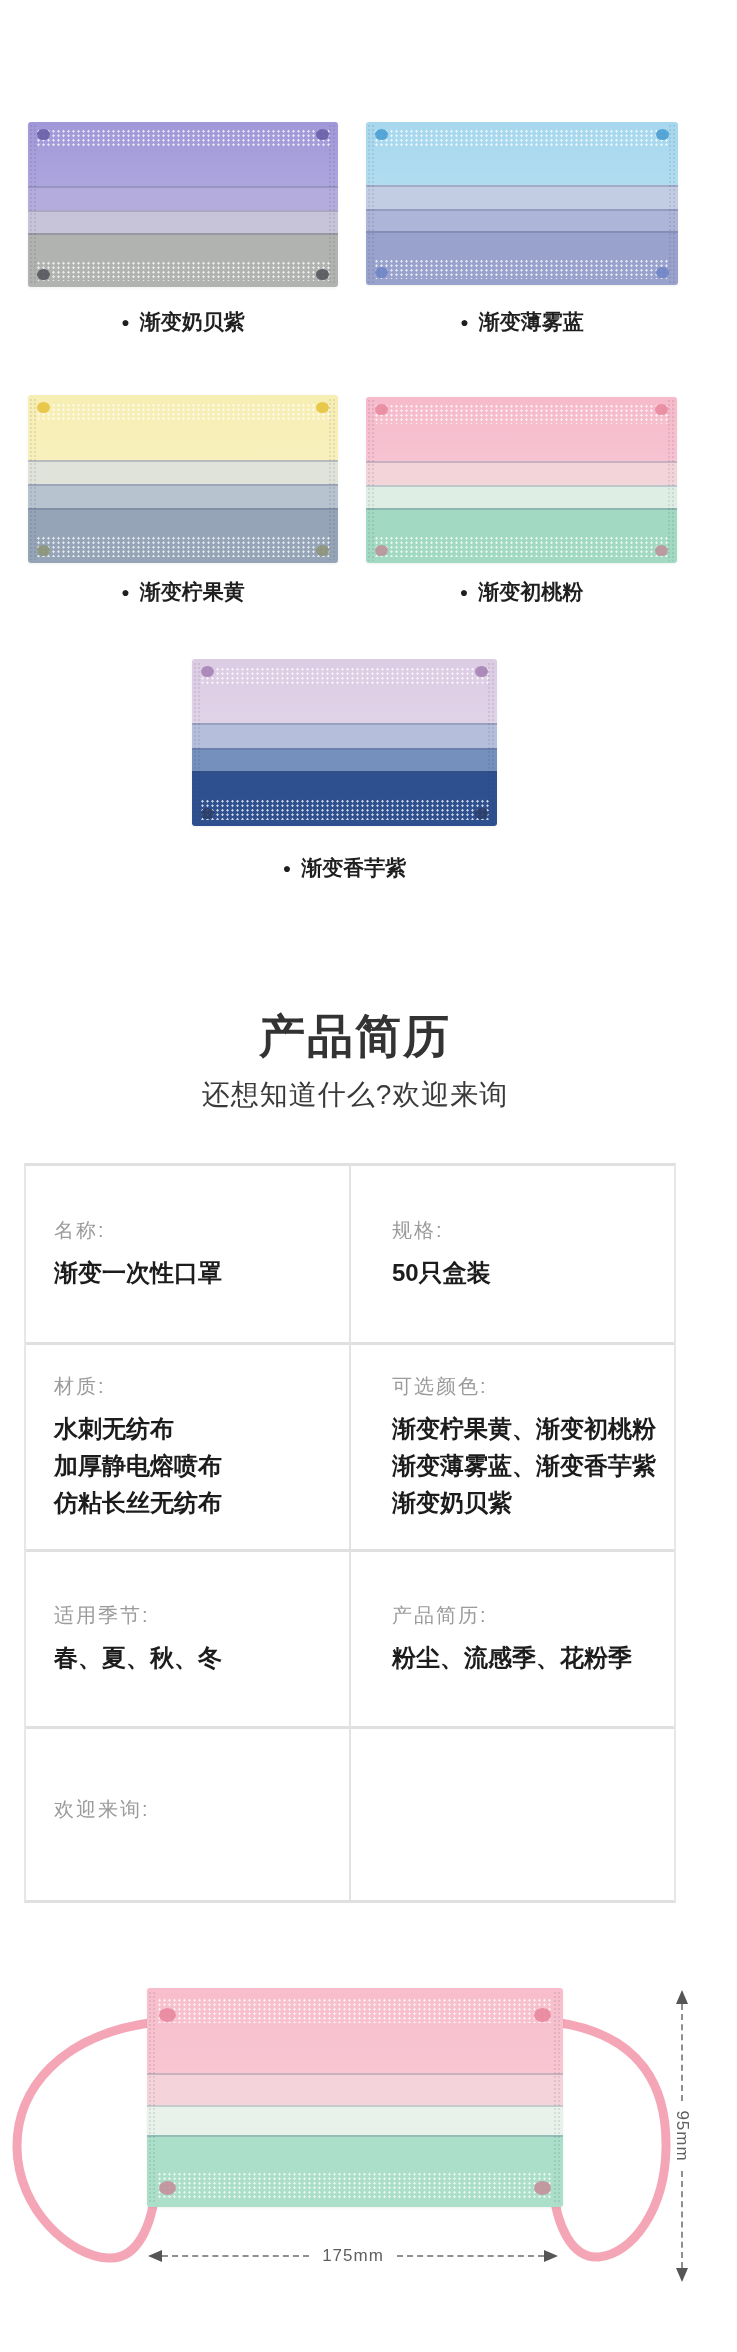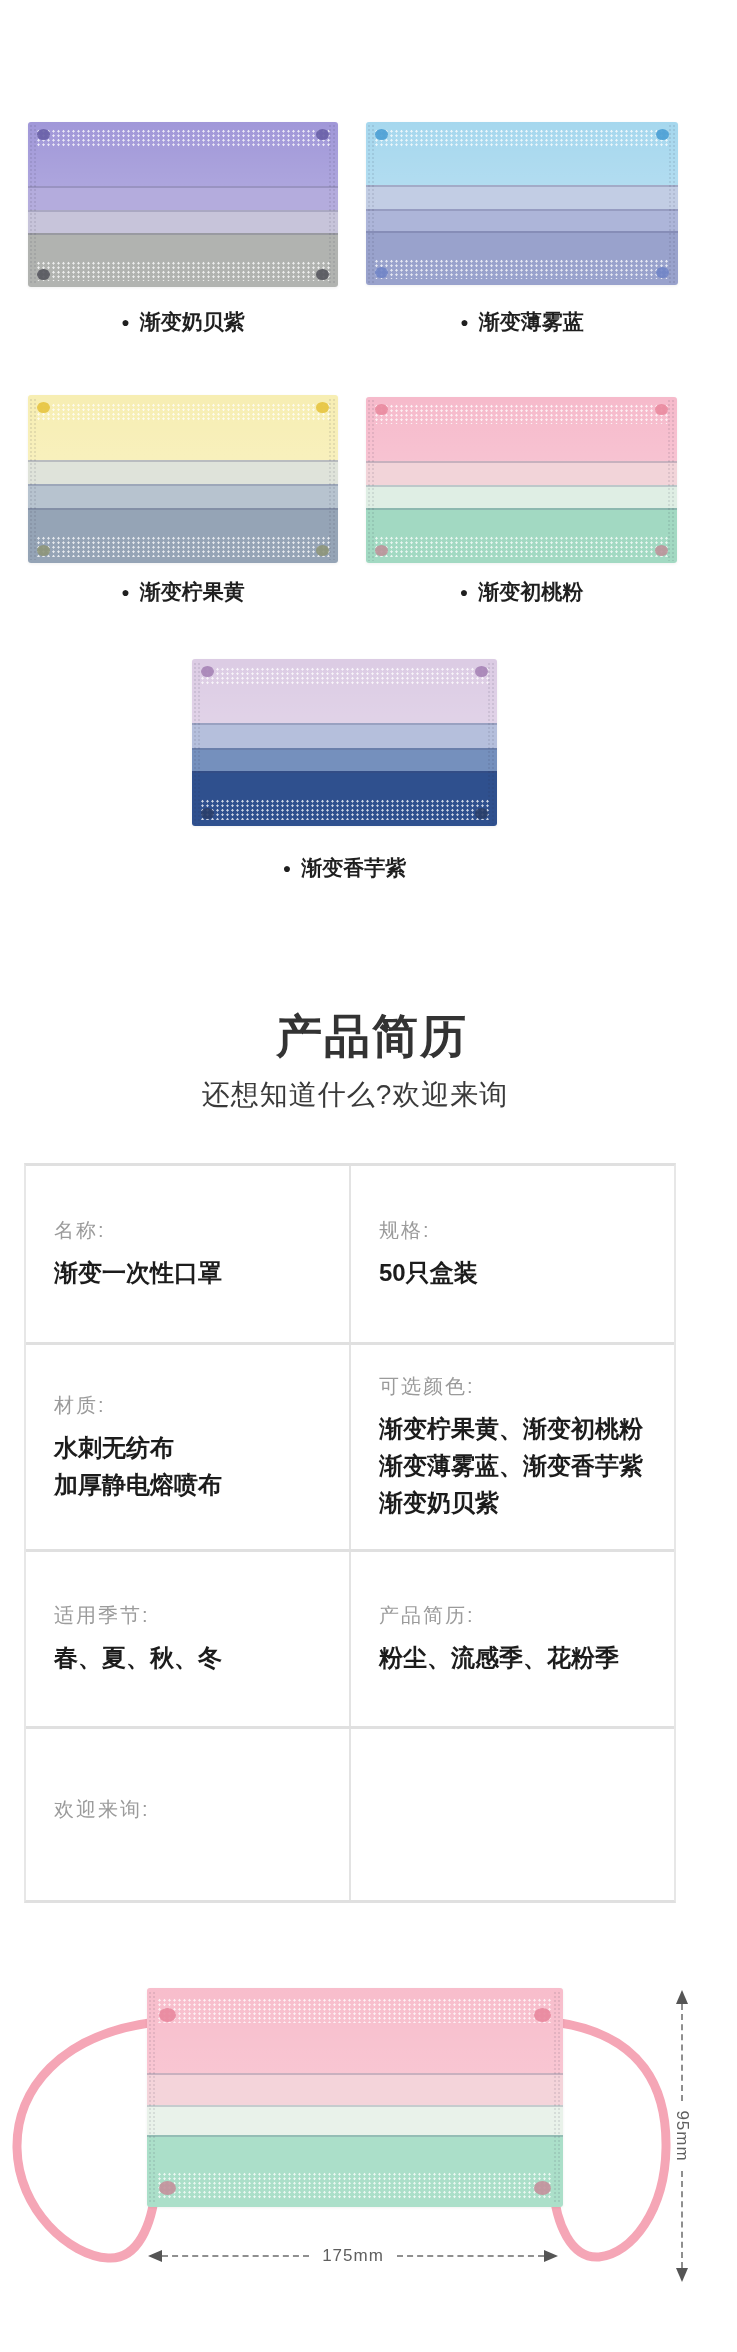--- a/index.html
+++ b/index.html
@@ -42,33 +42,33 @@
               line-height:28px;white-space:nowrap;}
   .mask-label .bullet{display:inline-block;font-size:14px;margin-right:10px;transform:translateY(-2px);}
   #label1{left:28px;top:308px;width:310px;}
   #label2{left:366px;top:308px;width:312px;}
   #label3{left:28px;top:578px;width:310px;}
   #label4{left:366px;top:578px;width:311px;}
   #label5{left:192px;top:854px;width:305px;}
 
   
   .heading{position:absolute;left:0;width:710px;text-align:center;color:#333;}
-  #page-title{top:1006px;font-size:46px;font-weight:700;letter-spacing:2px;padding-left:17px;}
+  #page-title{top:1006px;font-size:46px;font-weight:700;letter-spacing:2px;}
   #page-subtitle{top:1076px;font-size:28px;font-weight:400;color:#3a3a3a;letter-spacing:1px;}
 
   
   .spec-table{position:absolute;left:24px;top:1163px;width:652px;
               border:2px solid #e7e7e7;border-top:3px solid #e0e0e0;border-bottom:3px solid #e0e0e0;
               box-sizing:border-box;}
   .trow{display:flex;border-bottom:3px solid #e0e0e0;}
   .trow:last-child{border-bottom:none;}
   .trow.r1{height:176px}.trow.r2{height:204px}.trow.r3{height:174px}.trow.r4{height:171px}
   .tcell{display:flex;flex-direction:column;justify-content:center;box-sizing:border-box;}
   .tcell.c1{width:325px;border-right:2px solid #e3e3e3;padding-left:28px;}
-  .tcell.c2{flex:1;padding-left:28px;}
+  .tcell.c2{flex:1;padding-left:41px;}
   .cell-label{font-size:20px;color:#9b9b9b;letter-spacing:2px;margin-bottom:10px;white-space:nowrap;}
   .cell-value{font-size:24px;font-weight:700;color:#1c1c1c;line-height:37px;white-space:nowrap;}
 
   
   #figure-svg{position:absolute;left:0;top:0;pointer-events:none;}
   #dim-width{position:absolute;left:148px;top:2247px;width:410px;height:18px;
              display:flex;align-items:center;justify-content:flex-end;}
   #dim-width .dash{flex:1;height:0;border-top:2px dashed #8f8f8f;}
   .dim-text{font-size:17px;color:#5f5f5f;letter-spacing:1px;padding:0 13px;white-space:nowrap;}
   .ah{width:0;height:0;display:inline-block;}
@@ -206,20 +206,21 @@
       <div class="tcell c2">
         <div class="cell-label">规格:</div>
         <div class="cell-value">50只盒装</div>
       </div>
     </div>
     <div class="trow r2">
       <div class="tcell c1">
         <div class="cell-label">材质:</div>
         <div class="cell-value">水刺无纺布</div>
         <div class="cell-value">加厚静电熔喷布</div>
+        <div class="cell-value">仿粘长丝无纺布</div>
       </div>
       <div class="tcell c2">
         <div class="cell-label">可选颜色:</div>
         <div class="cell-value">渐变柠果黄、渐变初桃粉</div>
         <div class="cell-value">渐变薄雾蓝、渐变香芋紫</div>
         <div class="cell-value">渐变奶贝紫</div>
       </div>
     </div>
     <div class="trow r3">
       <div class="tcell c1">

